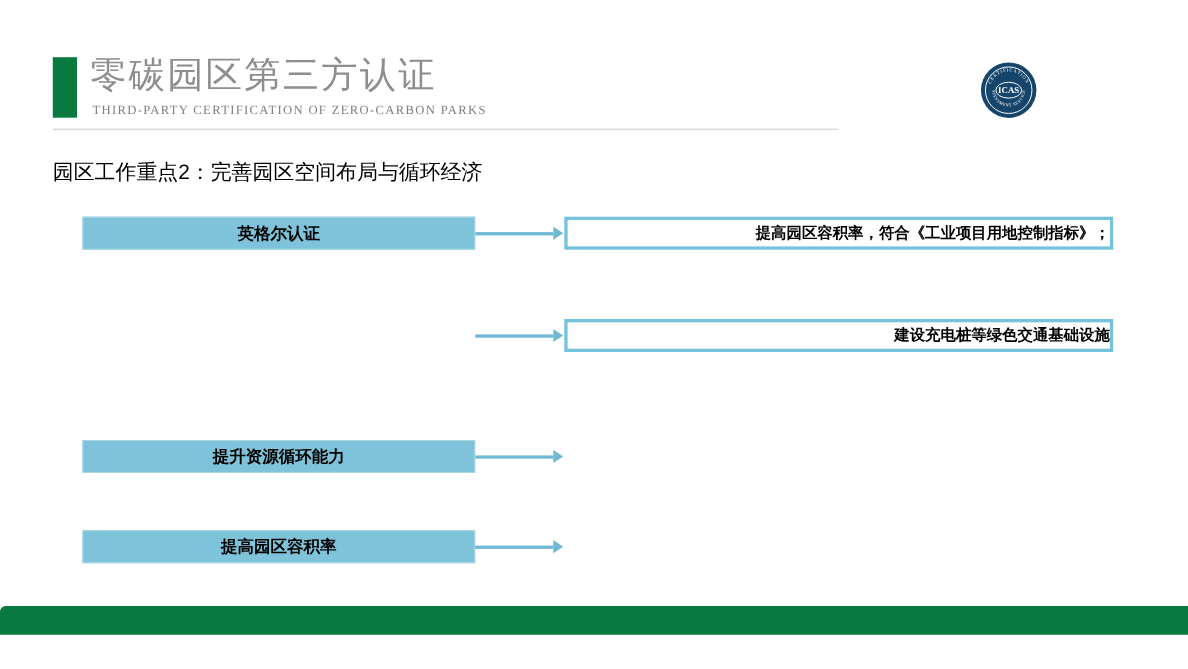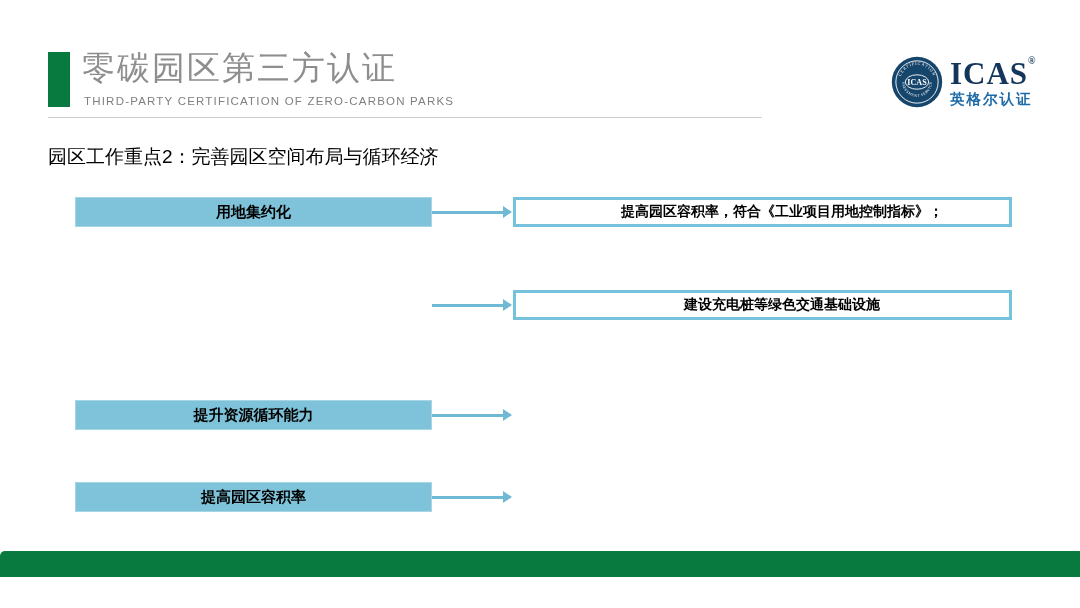--- a/index.html
+++ b/index.html
@@ -16,21 +16,21 @@
     background:#087A40;
   }
   .main-title{
     position:absolute;left:82px;top:46px;
     font-family:Liberation Serif, serif;
     font-size:33px;font-weight:400;color:#8E8E8E;
     letter-spacing:2px;white-space:nowrap;
   }
   .sub-title{
     position:absolute;left:84px;top:95px;
-    font-family:Liberation Sans, sans-serif;
+    font-family:Liberation Serif, serif;
     font-size:11.5px;color:#7F7F7F;letter-spacing:1.2px;white-space:nowrap;text-align:right;
   }
   .header-line{
     position:absolute;left:48px;top:117px;width:714px;height:1px;
     background:#CFCFCF;
   }
   
   .logo{
     position:absolute;left:890px;top:52px;width:160px;height:60px;
     display:flex;align-items:center;
@@ -59,21 +59,21 @@
   .row{position:absolute;left:0;width:1080px;height:30px;}
   .lbox{
     position:absolute;left:75px;top:0;width:357px;height:30px;
     background:#7EC3D9;border:1px solid #A6D6E3;box-sizing:border-box;
     display:flex;align-items:center;justify-content:center;
   }
   .lbox span{font-size:15px;font-weight:700;color:#000000;}
   .rbox{
     position:absolute;left:513px;top:0;width:499px;height:30px;
     background:#ffffff;border:3px solid #74C2DC;box-sizing:border-box;
-    display:flex;align-items:center;justify-content:center;padding-left:39px;
+    display:flex;align-items:center;justify-content:flex-end;padding-left:39px;
   }
   .rbox span{font-size:14px;font-weight:700;color:#000000;white-space:nowrap;}
   .arrow{
     position:absolute;left:432px;top:9px;width:80px;height:12px;
     display:flex;align-items:center;
   }
   .arrow-line{flex:1;height:3px;background:#6FB9D4;}
   .arrow-head{
     width:0;height:0;
     border-top:6px solid transparent;
@@ -106,33 +106,27 @@
       </defs>
       <text font-size="4.6" fill="#ffffff" font-family="Liberation Serif, serif" letter-spacing="1">
         <textPath href="#arcTop" startOffset="50%" text-anchor="middle">CERTIFICATION</textPath>
       </text>
       <text font-size="4.2" fill="#ffffff" font-family="Liberation Serif, serif" letter-spacing="0.6">
         <textPath href="#arcBot" startOffset="50%" text-anchor="middle">ASSESSMENT SERVICES</textPath>
       </text>
       <ellipse cx="30" cy="30" rx="13" ry="8" fill="none" stroke="#ffffff" stroke-width="1"></ellipse>
       <text x="30" y="33" text-anchor="middle" font-size="9" font-weight="bold" font-family="Liberation Serif, serif" fill="#ffffff">ICAS</text>
     </svg>
-    <div class="logo-text">
-      <div>
-        <span class="logo-brand">ICAS</span><span class="logo-reg">®</span>
-      </div>
-      <div class="logo-cn">英格尔认证</div>
-    </div>
   </div>
 
   <div class="section-title">园区工作重点2：完善园区空间布局与循环经济</div>
 
   <div class="row" style="top:197px">
     <div class="lbox">
-      <span>用地集约化</span>
+      <span>英格尔认证</span>
     </div>
     <div class="arrow">
       <div class="arrow-line"></div>
       <div class="arrow-head"></div>
     </div>
     <div class="rbox">
       <span>提高园区容积率，符合《工业项目用地控制指标》；</span>
     </div>
   </div>
 

